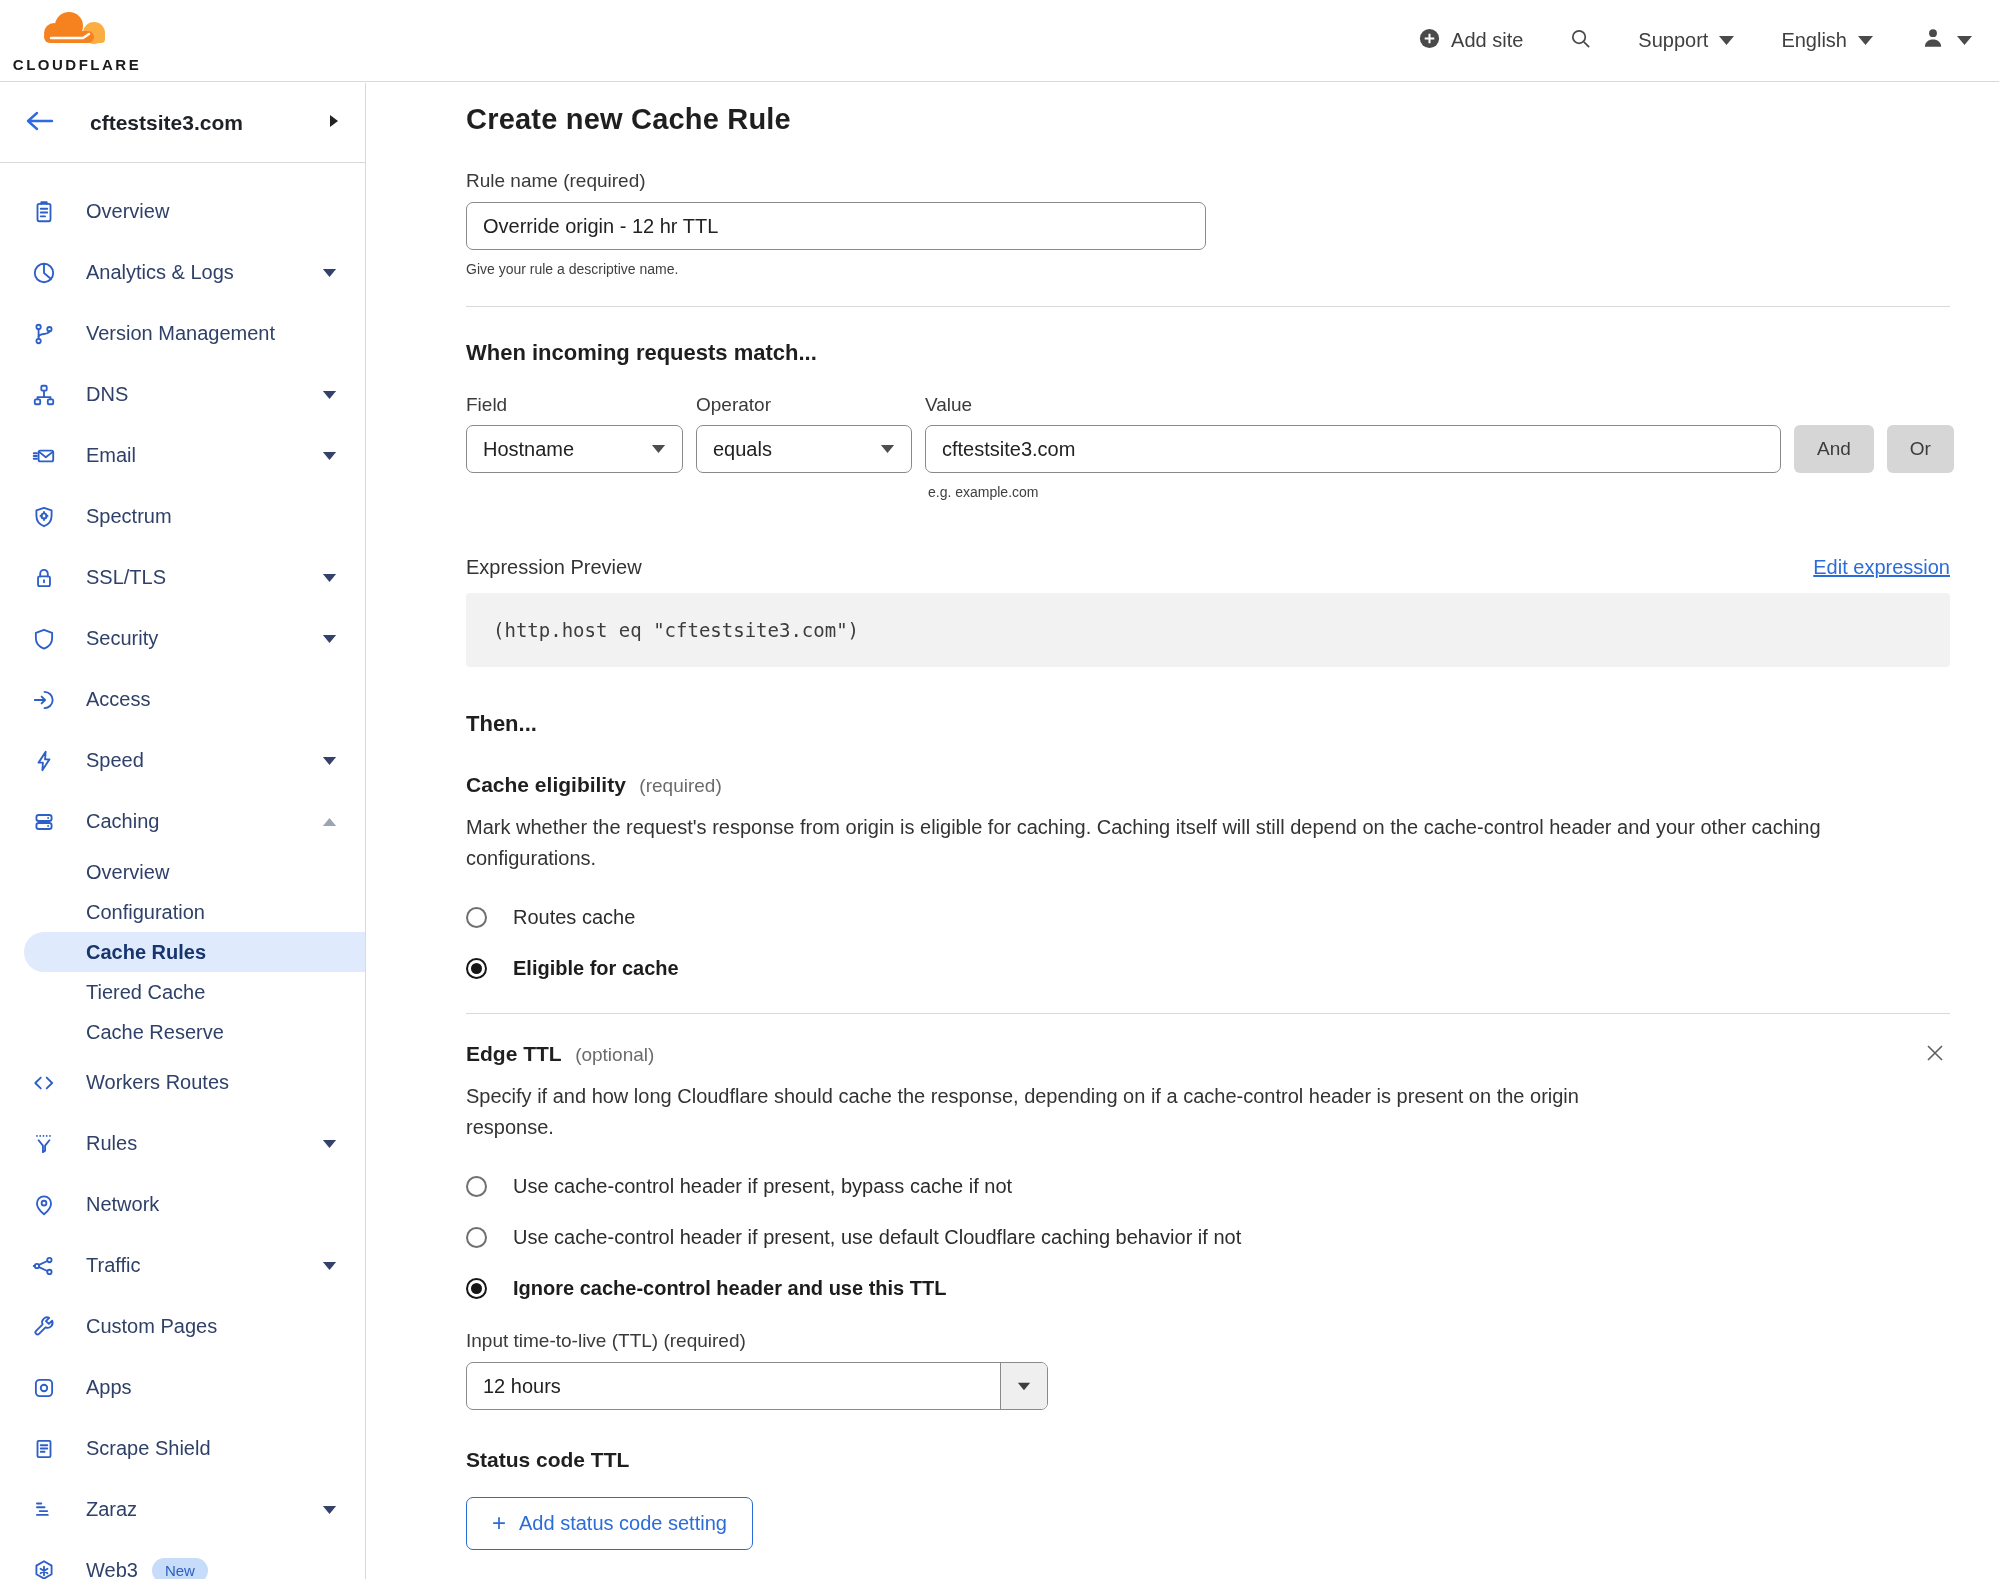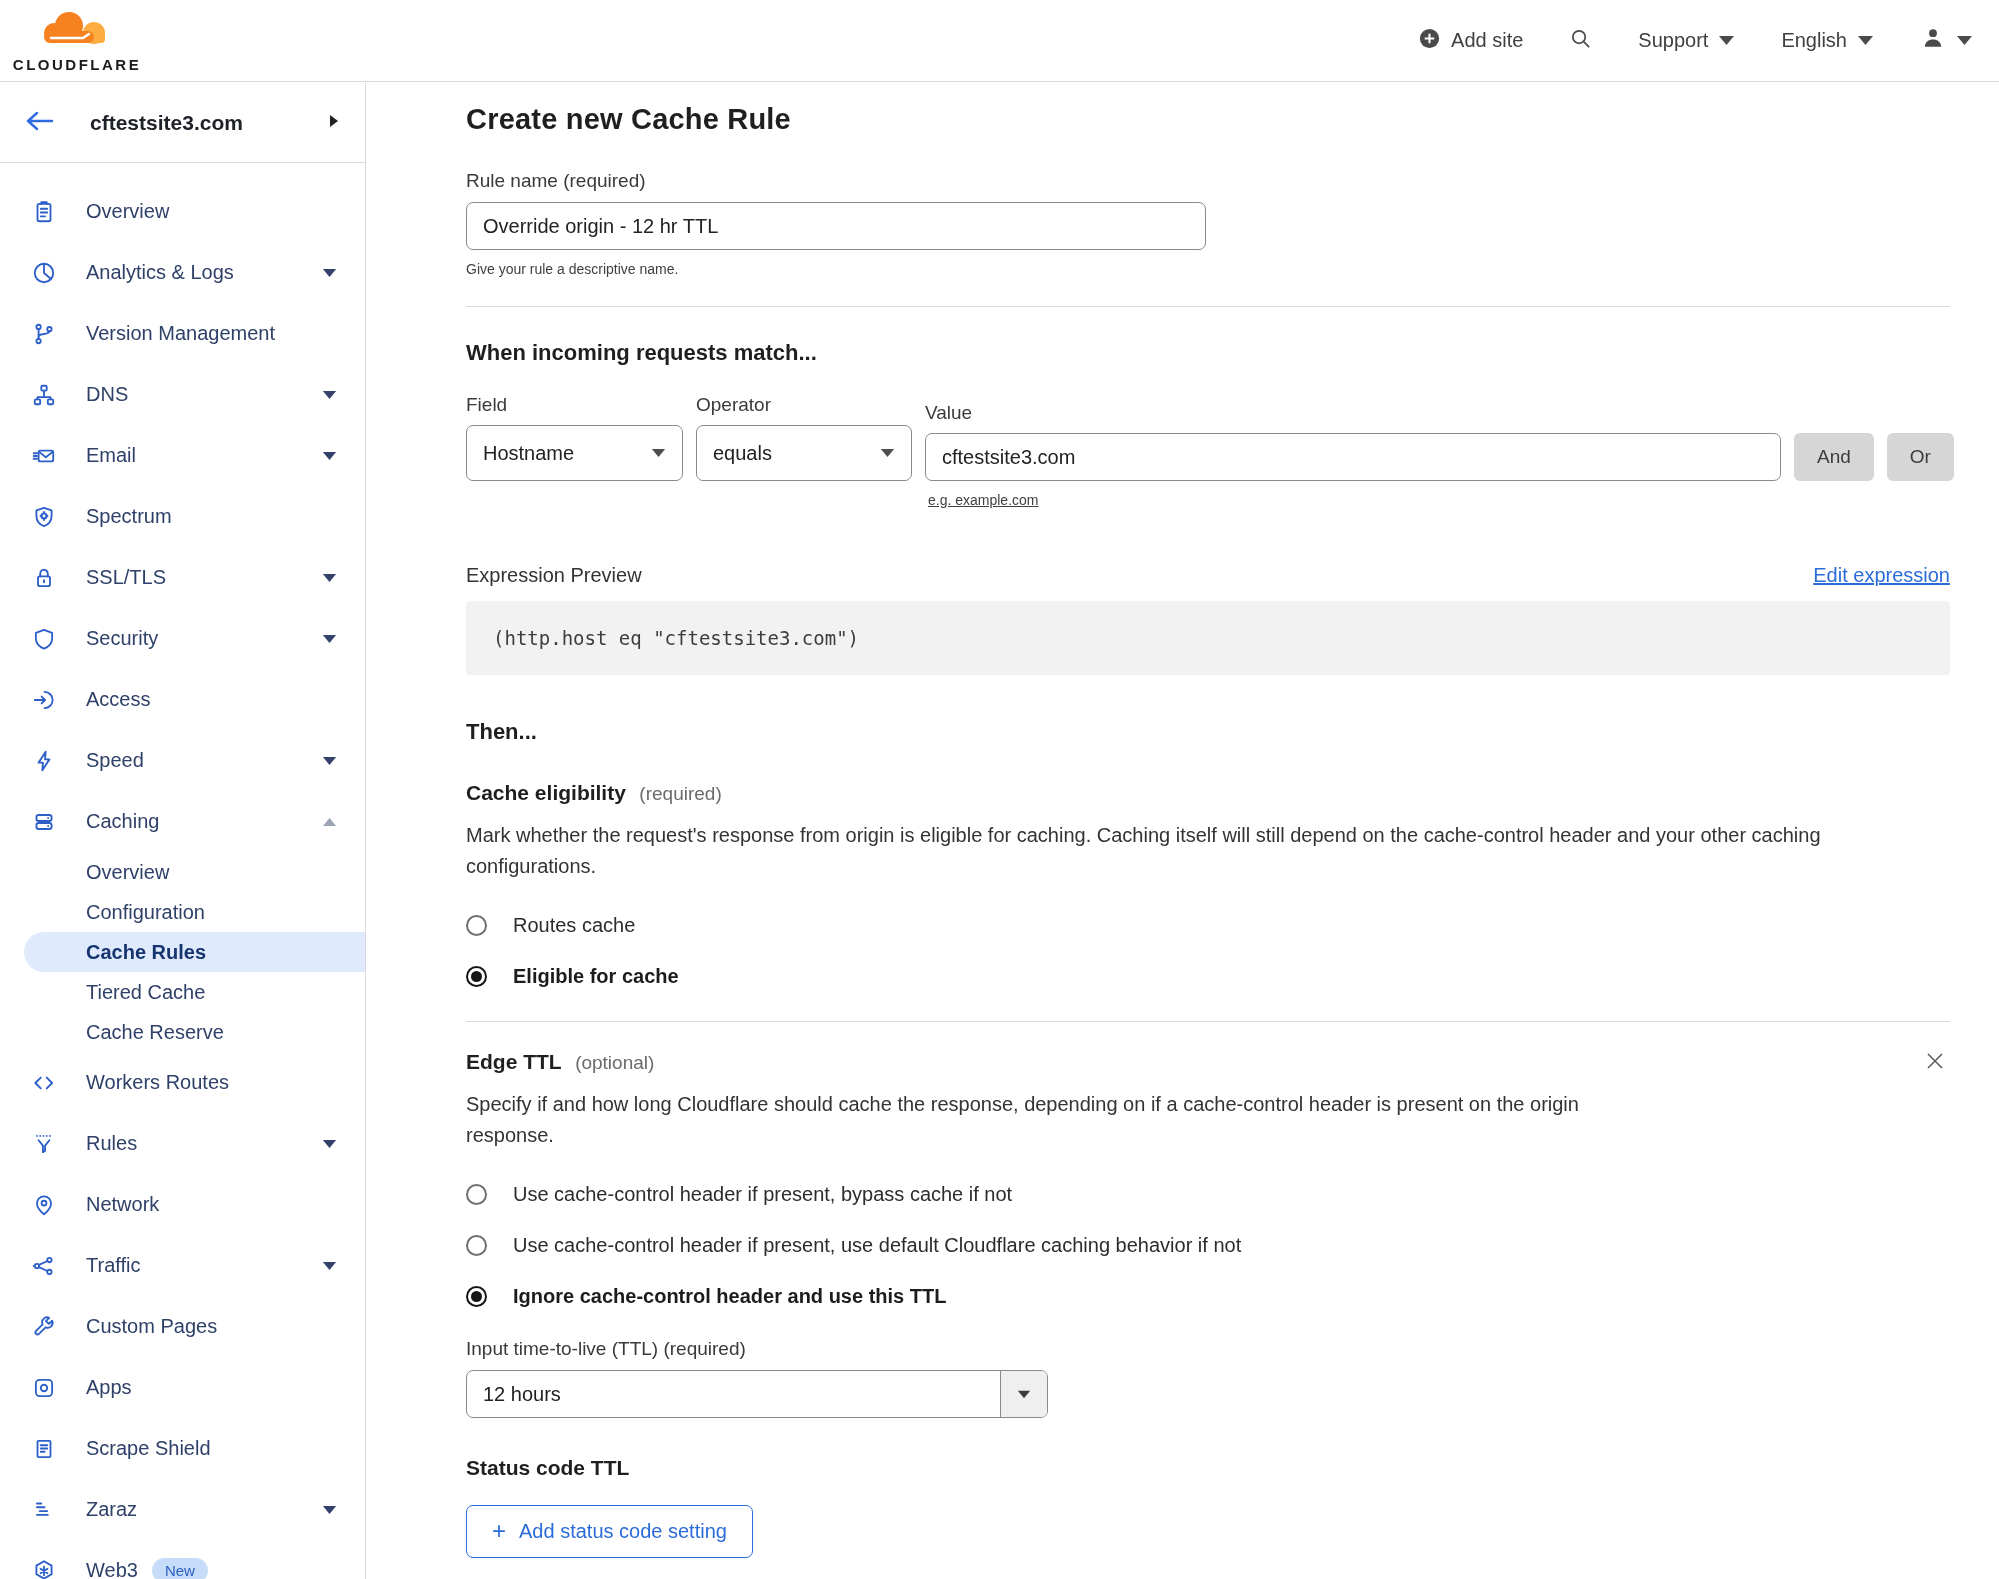--- a/index.html
+++ b/index.html
@@ -63,21 +63,21 @@
     font-size:20px; color:#222; padding:15px 16px; font-family:"Liberation Sans",sans-serif;
     display:flex; align-items:center;
   }
   .helper { font-size:14px; color:#3f3f3f; }
   .divider { border-top:1px solid #d9d9d9; }
   h2.section { font-size:22px; font-weight:bold; color:#1f1f1f; }
   
   .match-row { display:flex; gap:13px; margin-top:28px; align-items:flex-end; }
   .fgroup { display:flex; flex-direction:column; gap:9px; }
   .select-box {
-    height:56px; border:1px solid #8a8a8a; border-radius:7px; background:#fff;
+    height:48px; border:1px solid #8a8a8a; border-radius:7px; background:#fff;
     display:flex; align-items:center; justify-content:space-between;
     padding:0 16px; font-size:20px; color:#222; cursor:pointer;
   }
   .gray-btn {
     height:48px; background:#d6d6d6; border:none; border-radius:6px;
     font-size:19px; color:#3c3c3c; padding:0 23px; cursor:pointer;
     font-family:"Liberation Sans",sans-serif;
   }
   
   .expr-head { display:flex; justify-content:space-between; align-items:flex-end; margin-top:56px; }
@@ -484,21 +484,21 @@
               </svg>
           </div>
         </div>
         <div class="fgroup">
           <span class="field-label">Value</span>
           <div class="text-input" style="width:856px;">cftestsite3.com</div>
         </div>
         <button class="gray-btn">And</button>
         <button class="gray-btn">Or</button>
       </div>
-      <div class="helper" style="margin-left:462px; margin-top:11px;text-decoration:underline;">e.g. example.com</div>
+      <div class="helper" style="margin-left:462px; margin-top:11px;">e.g. example.com</div>
 
       
       <div class="expr-head">
         <span style="font-size:20px; color:#333;">Expression Preview</span>
         <span class="link">Edit expression</span>
       </div>
       <div class="code-block">(http.host eq "cftestsite3.com")</div>
 
       
       <h2 class="section" style="margin-top:44px;">Then...</h2>

